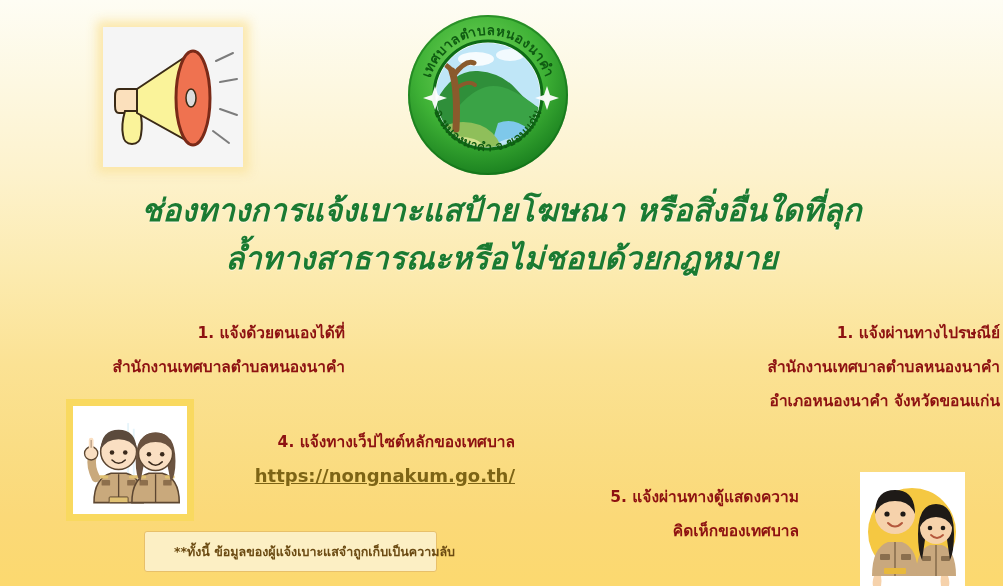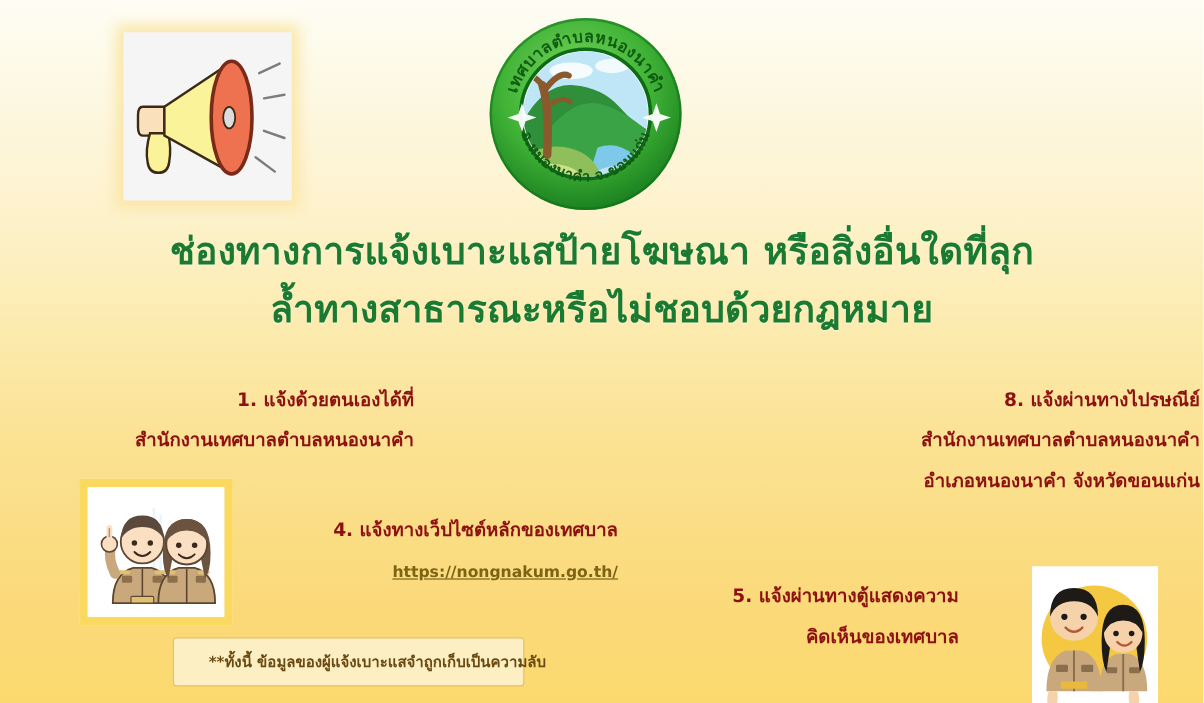--- a/index.html
+++ b/index.html
@@ -55,20 +55,21 @@
   .headline {
     position: absolute;
     left: 0;
     top: 186px;
     width: 1003px;
     text-align: center;
     color: #1a7a31;
     font-weight: bold;
     font-size: 31px;
     line-height: 48px;
+    font-style: italic;
     letter-spacing: 0.2px;
     text-shadow: 0 1px 0 rgba(255,255,255,0.55);
   }
   .headline .hl-line { display: block; white-space: nowrap; }
 
   
   .txt {
     position: absolute;
     color: #8d1111;
     font-weight: bold;
@@ -82,21 +83,21 @@
   .ch1  { left: 35px;  top: 316px; width: 310px; }
   .ch2  { left: 330px; top: 316px; width: 250px; }
   .ch3  { left: 600px; top: 316px; width: 400px; }
   .ch4  { left: 190px; top: 425px; width: 325px; }
   .ch5  { left: 499px; top: 480px; width: 300px; }
 
   .site-link {
     color: #7d6415;
     text-decoration: underline;
     font-weight: bold;
-    font-size: 13px;
+    font-size: 18px;
     font-style: normal;
     font-family: "DejaVu Sans", "Liberation Sans", sans-serif;
     cursor: pointer;
   }
 
   
   .clip-left {
     position: absolute;
     left: 66px;
     top: 399px;
@@ -224,33 +225,33 @@
     <span class="hl-line">ล้ำทางสาธารณะหรือไม่ชอบด้วยกฎหมาย</span>
   </div>
 
   <div class="txt ch1">
     <span class="ln">1. แจ้งด้วยตนเองได้ที่</span>
     <span class="ln">สำนักงานเทศบาลตำบลหนองนาคำ</span>
   </div>
 
 
   <div class="txt ch3">
-    <span class="ln">8. แจ้งผ่านทางไปรษณีย์</span>
+    <span class="ln">1. แจ้งผ่านทางไปรษณีย์</span>
     <span class="ln">สำนักงานเทศบาลตำบลหนองนาคำ</span>
     <span class="ln">อำเภอหนองนาคำ  จังหวัดขอนแก่น</span>
   </div>
 
   <div class="txt ch4">
     <span class="ln">4. แจ้งทางเว็ปไซต์หลักของเทศบาล</span>
     <span class="ln"><a class="site-link" href="#">https://nongnakum.go.th/</a></span>
   </div>
 
   <div class="txt ch5">
     <span class="ln">5. แจ้งผ่านทางตู้แสดงความ</span>
-    <span class="ln">คิดเห็นของเทศบาล</span>
+    <span class="ln">คิดเห็กของเทศบาล</span>
   </div>
 
   <div class="clip-left">
     <svg viewBox="0 0 120 114" xmlns="http://www.w3.org/2000/svg">
       <rect x="0" y="0" width="120" height="114" fill="#ffffff"></rect>
       <g opacity="0.5">
         <line x1="58" y1="18" x2="58" y2="96" stroke="#cfeaf7" stroke-width="2"></line>
         <line x1="64" y1="24" x2="64" y2="92" stroke="#cfeaf7" stroke-width="2"></line>
       </g>
 

